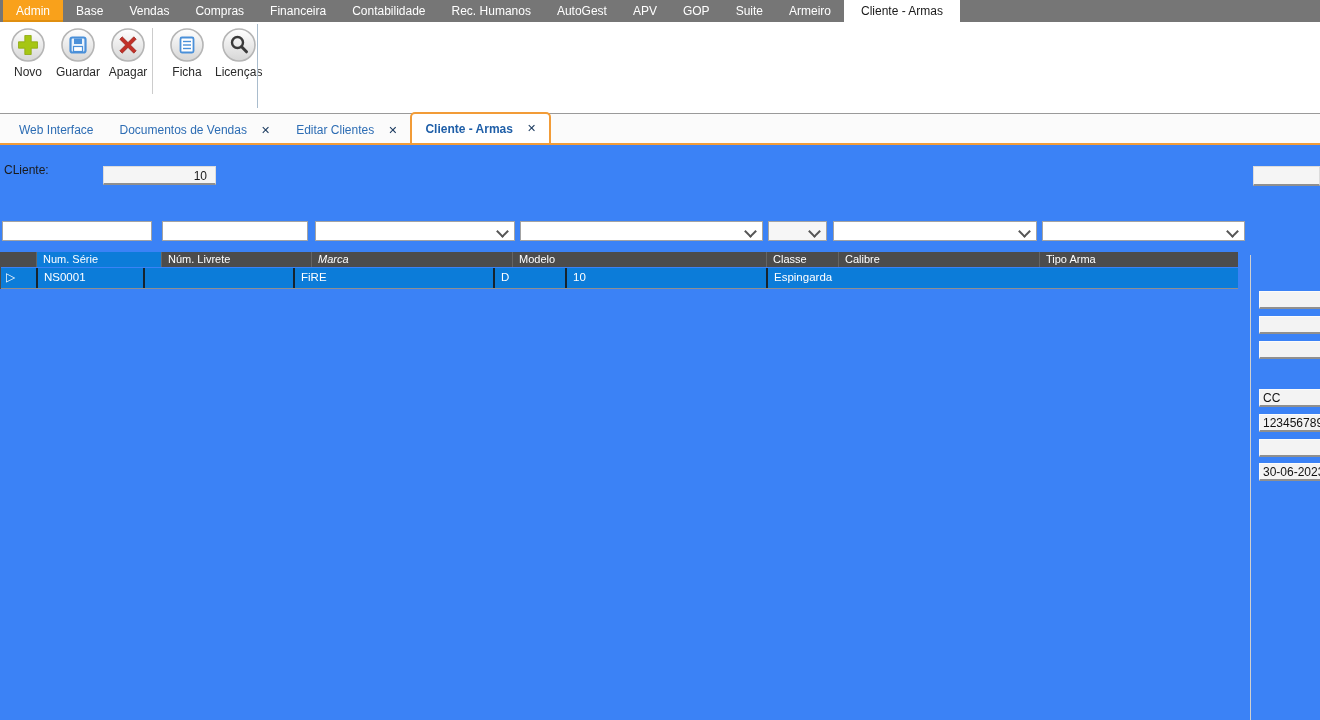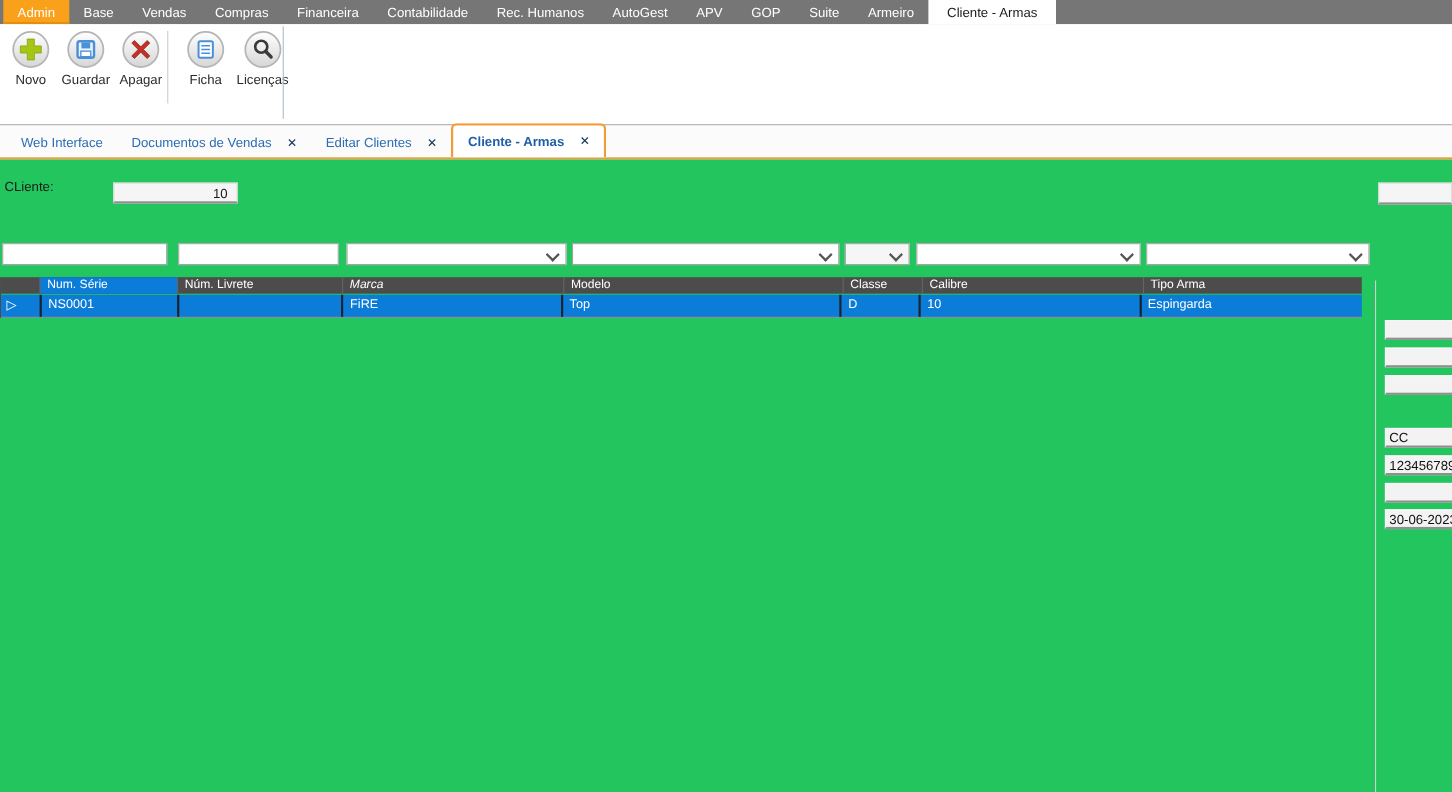--- a/index.html
+++ b/index.html
@@ -21,21 +21,21 @@
   .tb-icon{width:36px;height:36px;line-height:0;}
   .tb-label{font-size:12px;color:#2b2b2b;margin-top:2px;white-space:nowrap;}
   .tb-sep1{position:absolute;left:152px;top:6px;width:1px;height:66px;background:#cccccc;}
   .tb-sep2{position:absolute;left:257px;top:2px;width:1px;height:84px;background:#a9bccd;}
   
   .tabstrip{position:absolute;top:114px;left:0;width:1320px;height:31px;background:#fbfbfb;border-bottom:2px solid #F29C38;display:flex;align-items:flex-end;padding-left:6px;box-sizing:border-box;}
   .doc-tab{height:26px;display:flex;align-items:center;padding:0 13px;font-size:12px;color:#2D6DB4;gap:14px;white-space:nowrap;cursor:default;}
   .doc-tab .tab-close{color:#16365C;font-weight:bold;font-size:11px;}
   .doc-tab.active{background:#ffffff;border:2px solid #F29C38;border-bottom:none;border-radius:5px 5px 0 0;font-weight:bold;color:#1F5FA8;height:29px;}
   
-  .content{position:absolute;top:145px;left:0;width:1320px;height:575px;background:#22c55e;}
+  .content{position:absolute;top:145px;left:0;width:1320px;height:575px;background:#3b82f6;}
   .client-label{position:absolute;left:4px;top:18px;font-size:12px;color:#1a1a1a;}
   .flat-field{position:absolute;background:#f5f5f5;border:1px solid #dcdcdc;border-bottom:2px solid #8f8f8f;box-sizing:border-box;font-size:12px;color:#1a1a1a;overflow:hidden;white-space:nowrap;}
   .client-code{left:103px;top:21px;width:113px;height:19px;text-align:right;padding:2px 8px 0 0;}
   .client-name{left:218px;top:21px;width:1028px;height:19px;padding:2px 0 0 8px;}
   .client-extra{left:1253px;top:21px;width:67px;height:20px;}
   
   .f-input,.f-select{position:absolute;top:76px;height:20px;background:#ffffff;border:1px solid #a3a3a3;box-sizing:border-box;}
   .f-select.small{background:#f6f6f6;}
   .chev{position:absolute;right:7px;top:5px;width:7px;height:7px;border-right:2px solid #555;border-bottom:2px solid #555;transform:rotate(45deg);}
   
@@ -195,24 +195,23 @@
         <div class="gh-cell sorted" style="width: 125px;">Num. Série</div>
         <div class="gh-cell" style="width: 150px;">Núm. Livrete</div>
         <div class="gh-cell" style="width: 201px; font-style: italic;">Marca</div>
         <div class="gh-cell" style="width: 254px;">Modelo</div>
         <div class="gh-cell" style="width: 72px;">Classe</div>
         <div class="gh-cell" style="width: 201px;">Calibre</div>
         <div class="gh-cell" style="width: 199px;">Tipo Arma</div>
       </div>
     <div class="grid-row" id="grid-row">
         <div class="gr-cell indicator" style="width: 35px;">▷</div>
-        <div class="gr-cell" style="width: 125px;">NS0001</div>
+        <div class="gr-cell" style="width: 107px;">NS0001</div>
         <div class="gr-cell" style="width: 150px;"></div>
         <div class="gr-cell" style="width: 200px;">FiRE</div>
-        <div class="gr-cell" style="width: 254px;">Top</div>
         <div class="gr-cell" style="width: 72px;">D</div>
         <div class="gr-cell" style="width: 201px;">10</div>
         <div class="gr-cell" style="width: 203px;">Espingarda</div>
       </div>
   </div>
 
   <div class="side-sep"></div>
   <div id="side-panel">
       <div class="side-field" style="top: 146px;"></div>
       <div class="side-field" style="top: 171px;"></div>

